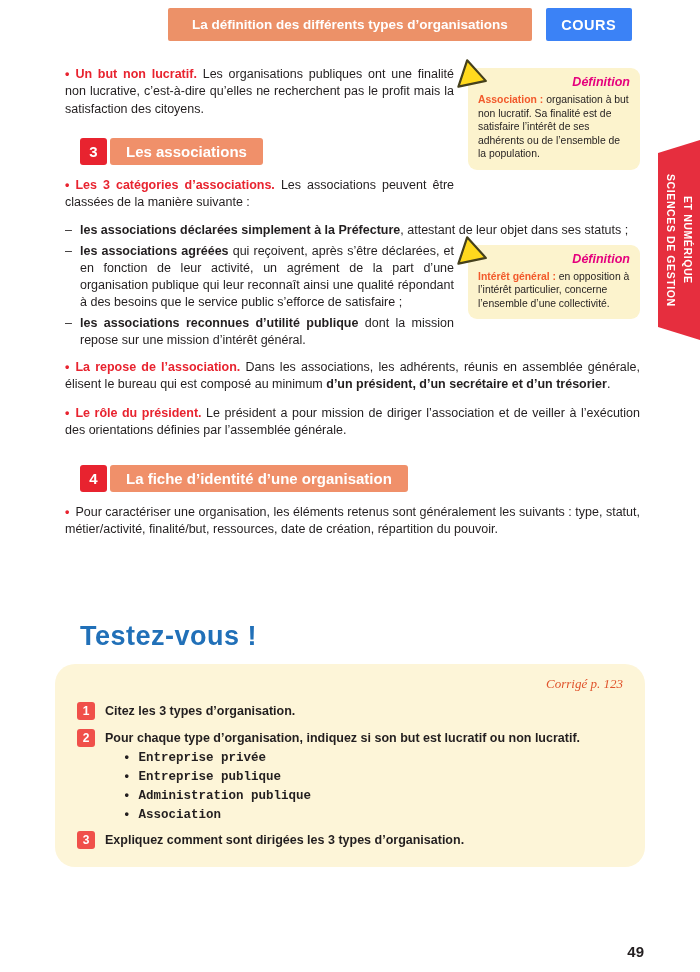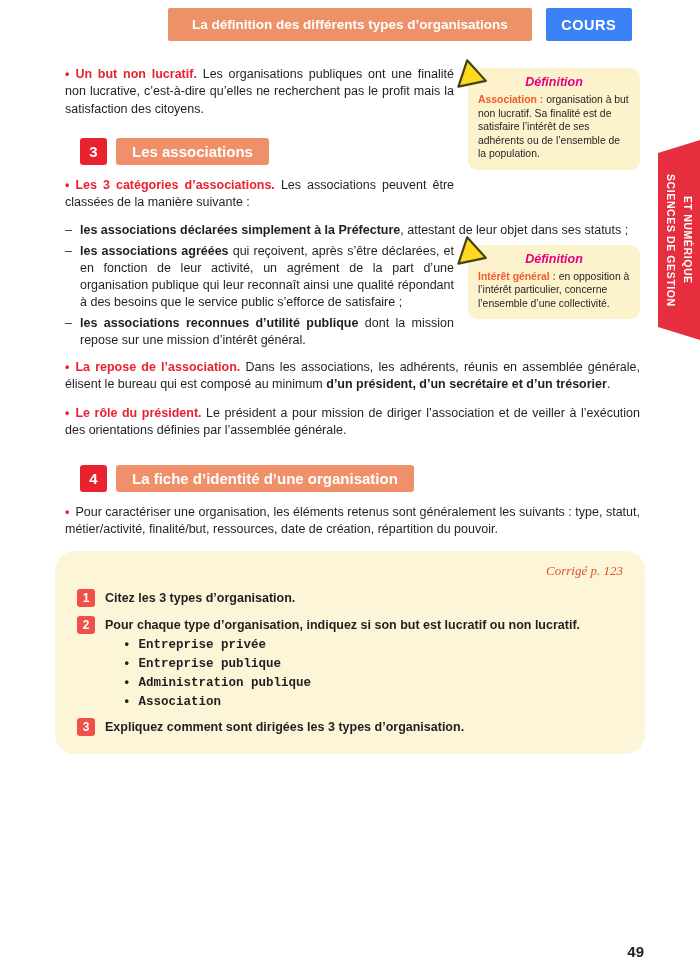--- a/index.html
+++ b/index.html
@@ -36,32 +36,32 @@
   .lead { color:#e8232f; font-weight:bold; }
   .b { font-weight:bold; }
   .dash { font-size:12.5px; line-height:1.38; text-align:justify; margin-bottom:3px; padding-left:15px; }
   .dash::before { content:"–"; display:inline-block; width:15px; margin-left:-15px; }
   
   .defbox {
     float:right; width:172px; background:#fcf3cd; border-radius:9px;
     padding:6px 10px 9px; margin:2px 0 10px 14px; position:relative;
     font-size:10.4px; line-height:1.3; text-align:left;
   }
-  .def-title { text-align:center; color:#e5007d; font-style:italic; font-weight:bold; font-size:12.5px; margin-bottom:3px; }
+  .def-title { text-align:right; color:#e5007d; font-style:italic; font-weight:bold; font-size:12.5px; margin-bottom:3px; }
   .def-term { color:#f2592b; font-weight:bold; }
   .tri { position:absolute; left:-14px; top:-10px; transform:rotate(-12deg); }
   
   .sec { display:flex; align-items:center; margin:20px 0 12px 15px; }
   .sec-num {
     width:27px; height:27px; background:#e8232f; color:#fff; font-weight:bold; font-size:15px;
     display:flex; align-items:center; justify-content:center; border-radius:3px; flex:0 0 27px;
   }
   .sec-title {
     height:27px; background:#f0906a; color:#fff; font-weight:bold; font-size:15px;
-    display:flex; align-items:center; padding:12px 16px; border-radius:3px; margin-left:9px; white-space:nowrap;
+    display:flex; align-items:center; padding:12px 16px; border-radius:3px; margin-left:3px; white-space:nowrap;
   }
   
   .quiz-title { color:#2170b8; font-weight:bold; font-size:27px; margin:82px 0 0 15px; letter-spacing:.5px; }
   .quiz-box {
     background:#fdf5d8; border-radius:20px; margin:12px -5px 0 -10px;
     padding:12px 22px 18px;
   }
   .corrige {
     text-align:right; color:#e0542c; font-style:italic;
     font-family:"Liberation Serif", serif; font-size:13px; margin-bottom:10px;
@@ -134,20 +134,21 @@
 
   <p class="para bullet"><span class="lead">Le rôle du président.</span> <span>Le président a pour mission de diriger l’association et de veiller à l’exécution des orientations définies par l’assemblée générale.</span></p>
 
   <div class="sec" style="margin-top:26px;">
     <div class="sec-num">4</div>
     <div class="sec-title">La fiche d’identité d’une organisation</div>
   </div>
 
   <p class="para bullet"><span>Pour caractériser une organisation, les éléments retenus sont généralement les suivants : type, statut, métier/activité, finalité/but, ressources, date de création, répartition du pouvoir.</span></p>
 
+  <h2 class="quiz-title">Testez-vous !</h2>
 
   <div class="quiz-box">
     <div class="corrige">Corrigé p. 123</div>
 
     <div class="q-row">
       <div class="q-num">1</div>
       <div class="q-text">Citez les 3 types d’organisation.</div>
     </div>
 
     <div class="q-row" style="margin-bottom:2px;">

